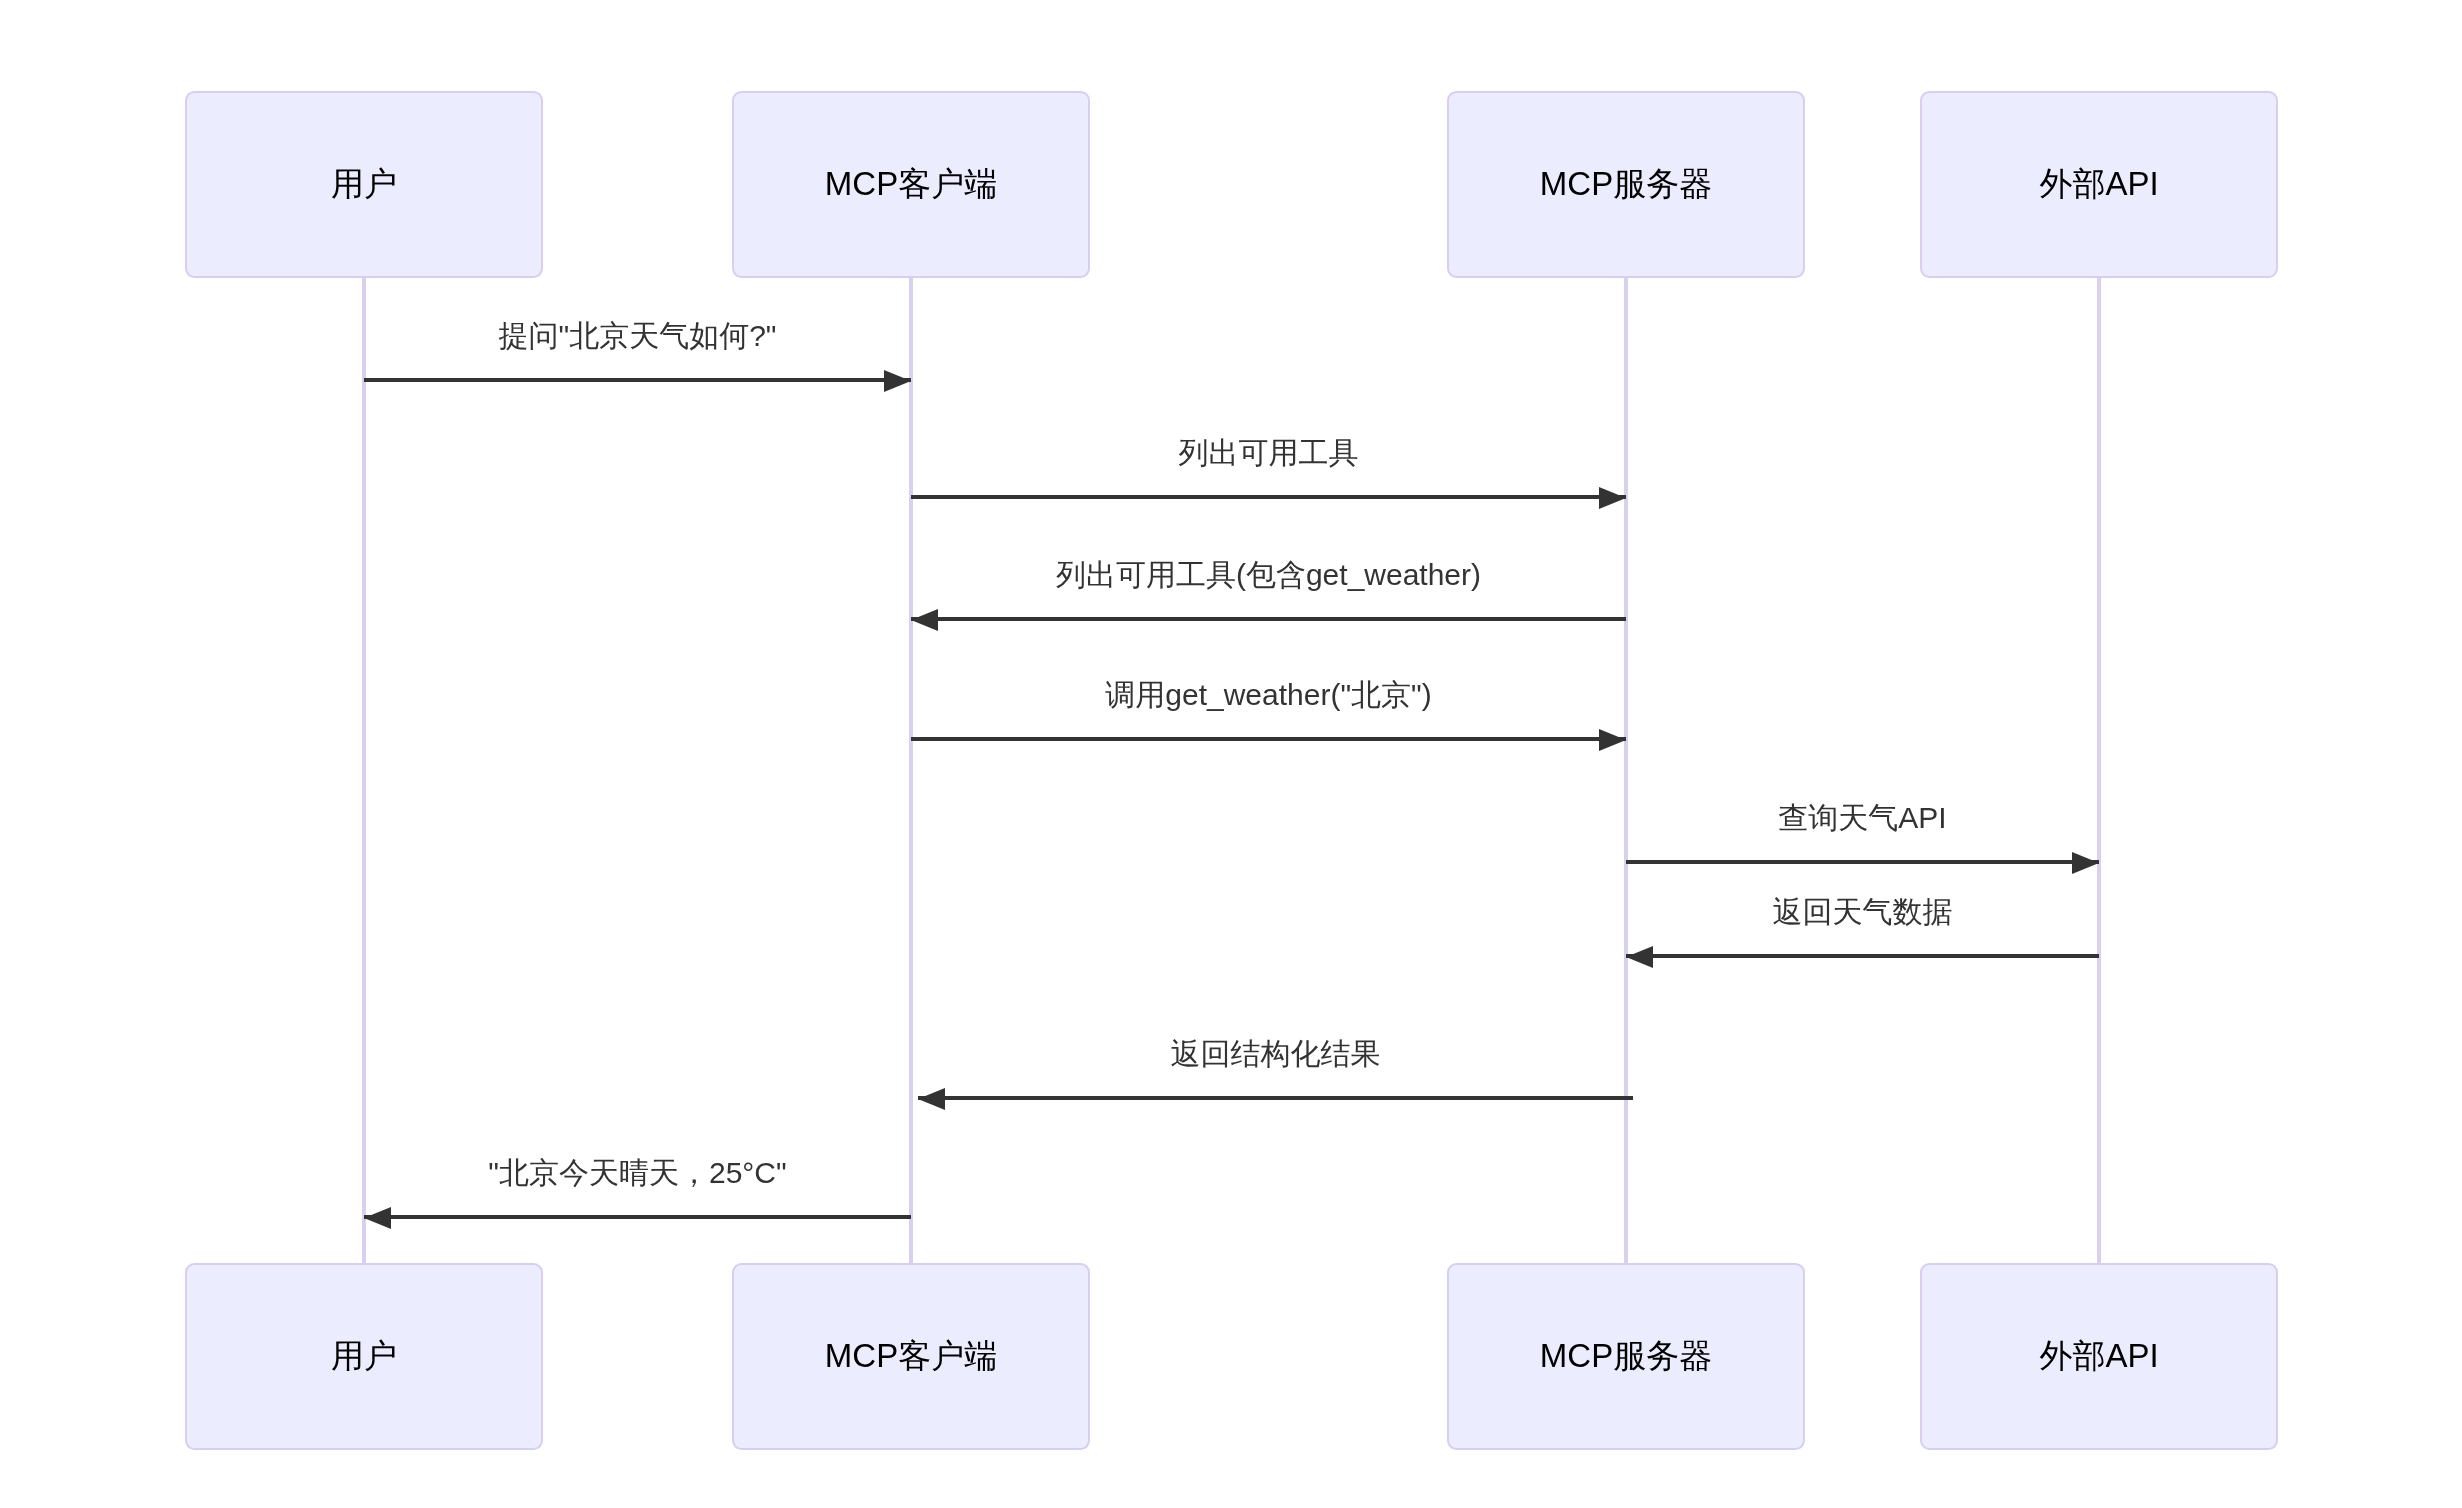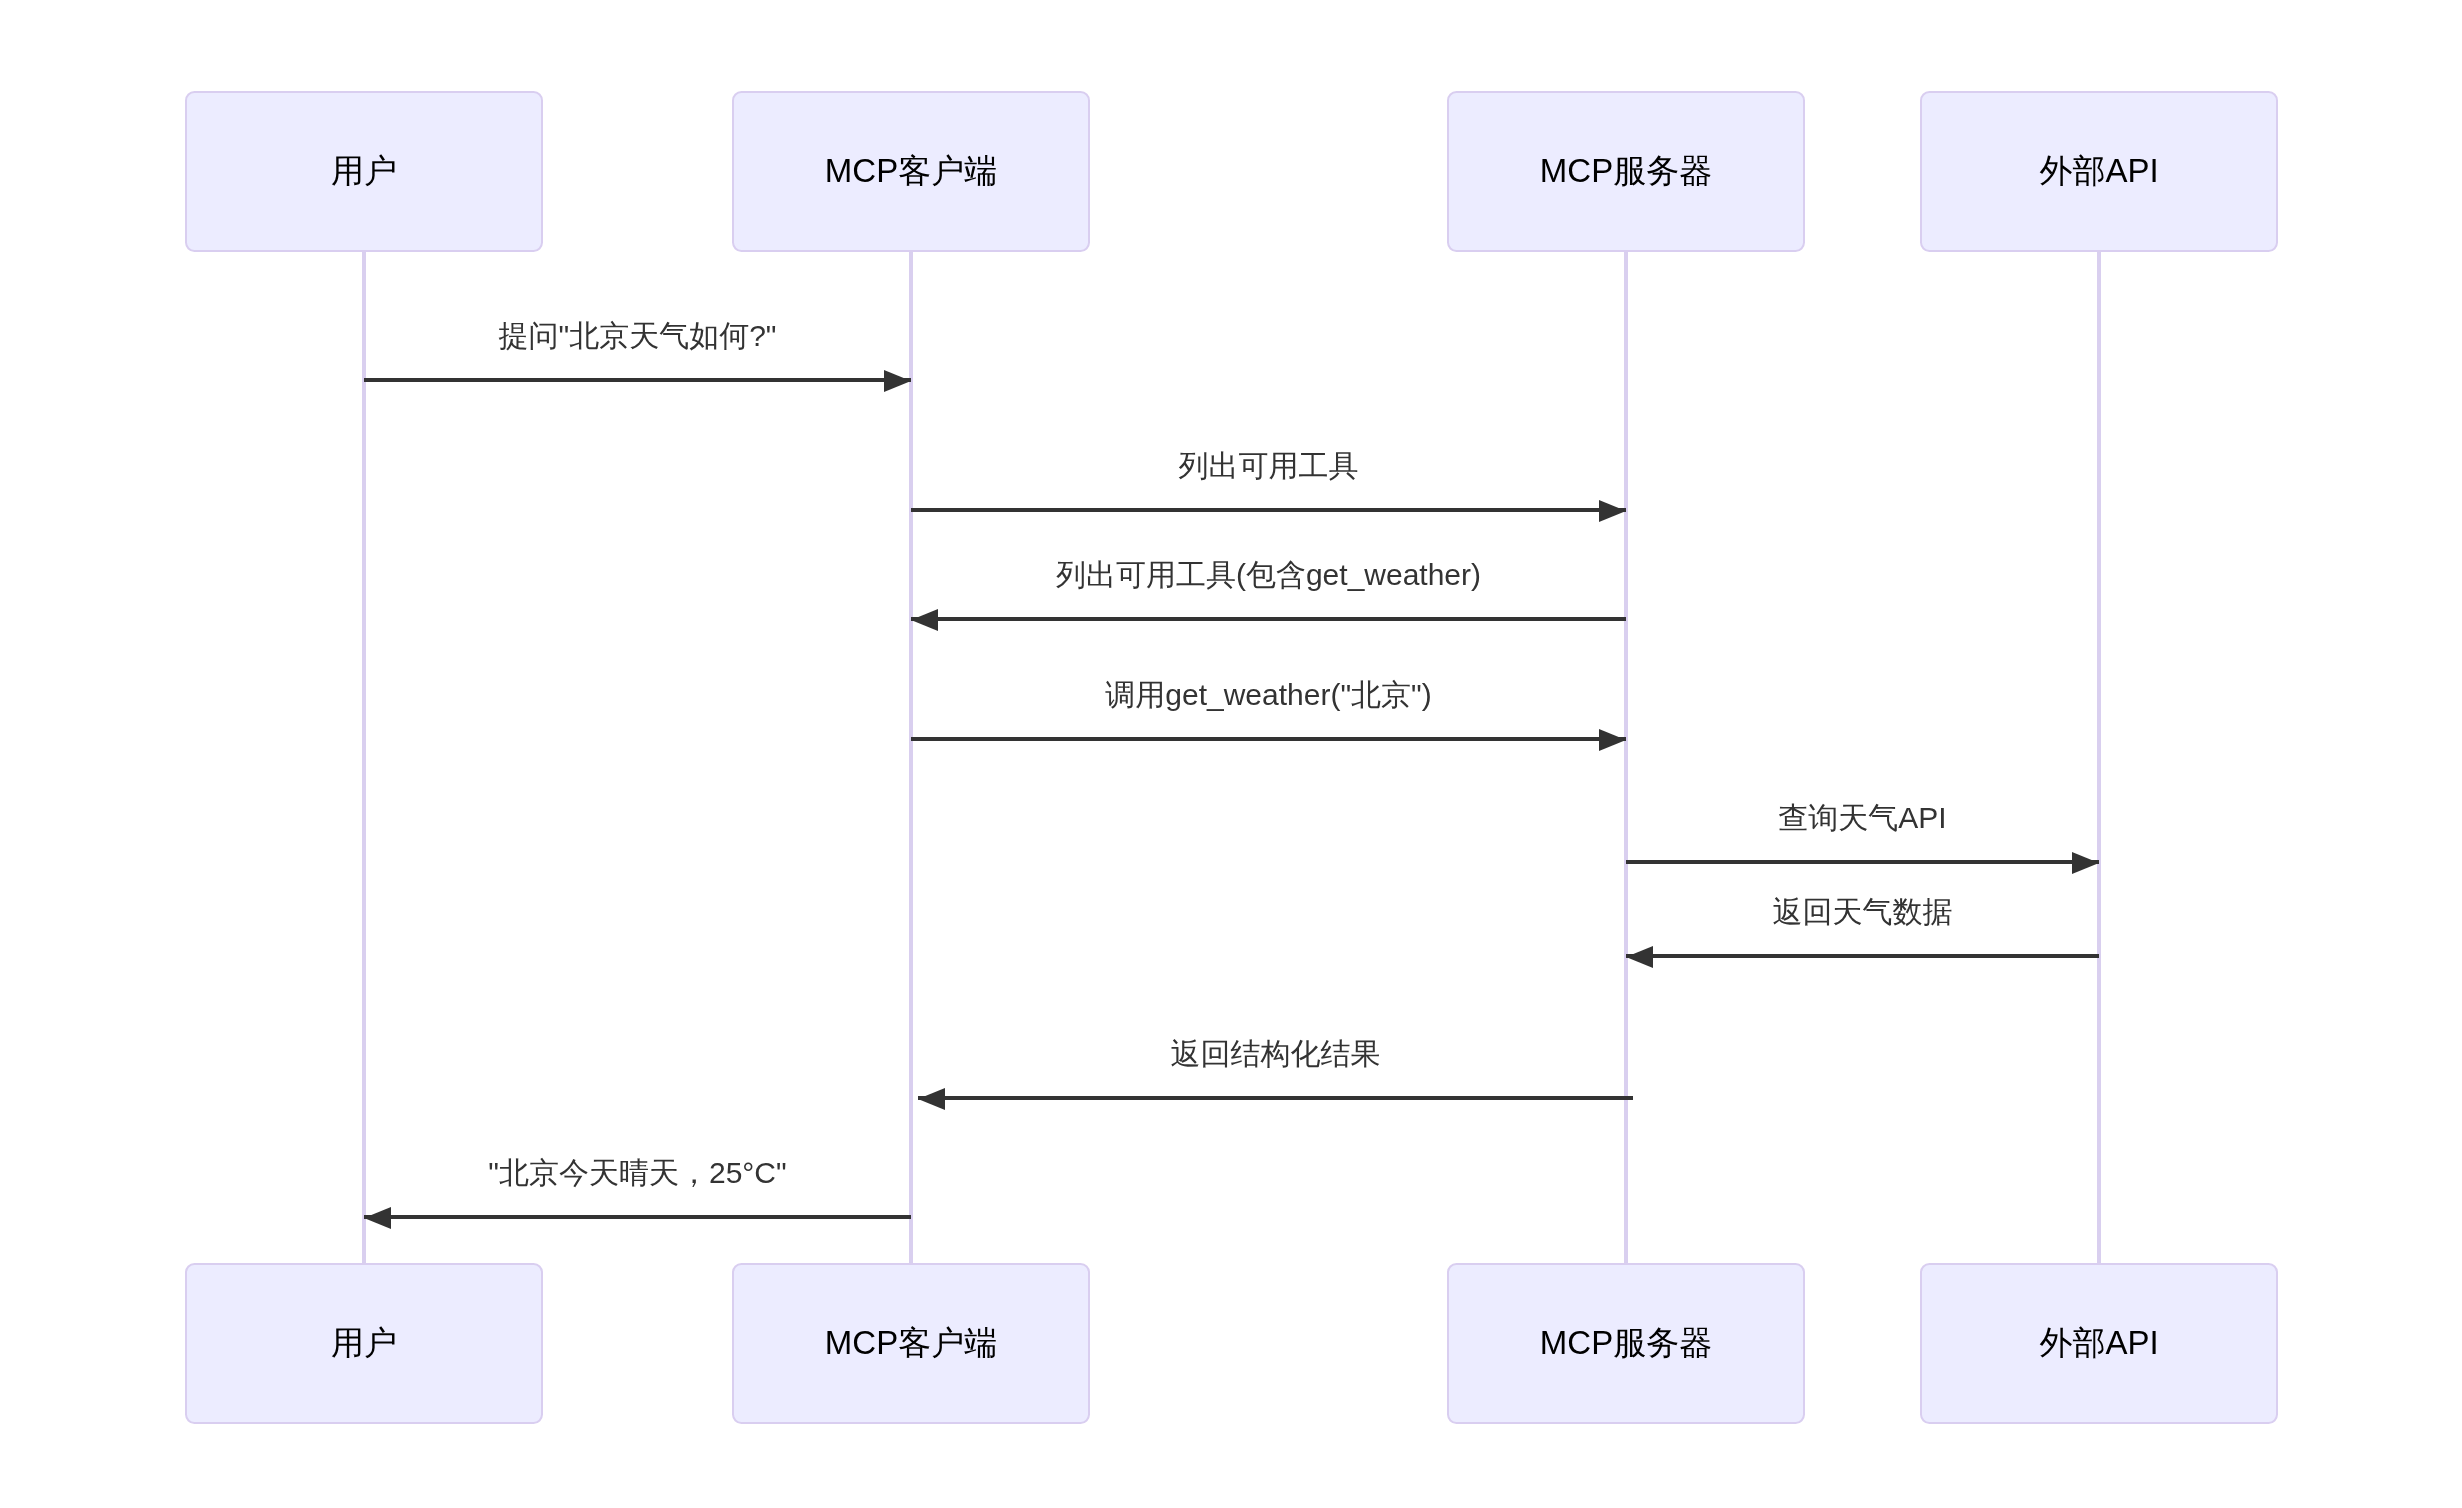--- a/index.html
+++ b/index.html
@@ -20,21 +20,21 @@
   .lifeline {
     position: absolute;
     width: 3.9px;
     background: var(--lifeline, #D9CFEF);
   }
 
   
   .actor {
     position: absolute;
     width: 358px;
-    height: 161px;
+    height: 187px;
     box-sizing: border-box;
     background: var(--actor-fill, #ECECFF);
     border: 2.4px solid var(--actor-border, #D9CEF0);
     border-radius: 9.4px;
     display: flex;
     align-items: center;
     justify-content: center;
   }
   .actor-label {
     color: var(--actor-text, #000000);
@@ -117,21 +117,21 @@
   <div class="actor" style="left:1920px; top:1263px;">
     <span class="actor-label">外部API</span>
   </div>
 
   <div class="msg" style="left:364px; top:302px; width:547px;">
     <div class="msg-label">提问"北京天气如何?"</div>
     <div class="msg-line"></div>
     <div class="msg-arrow right"></div>
   </div>
 
-  <div class="msg" style="left:911px; top:432px; width:715px;">
+  <div class="msg" style="left:911px; top:419px; width:715px;">
     <div class="msg-label">列出可用工具</div>
     <div class="msg-line"></div>
     <div class="msg-arrow right"></div>
   </div>
 
   <div class="msg" style="left:911px; top:541px; width:715px;">
     <div class="msg-label">列出可用工具(包含get_weather)</div>
     <div class="msg-line"></div>
     <div class="msg-arrow left"></div>
   </div>

